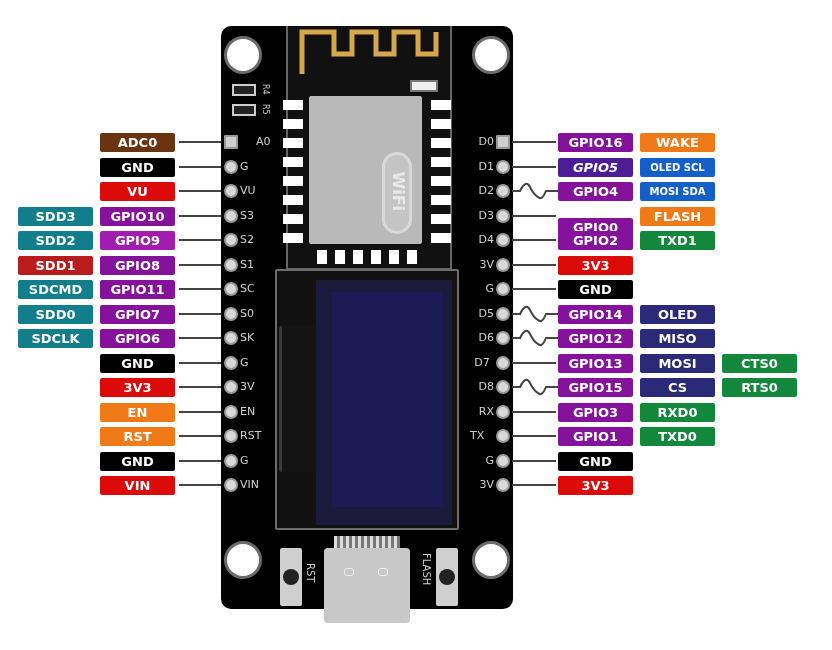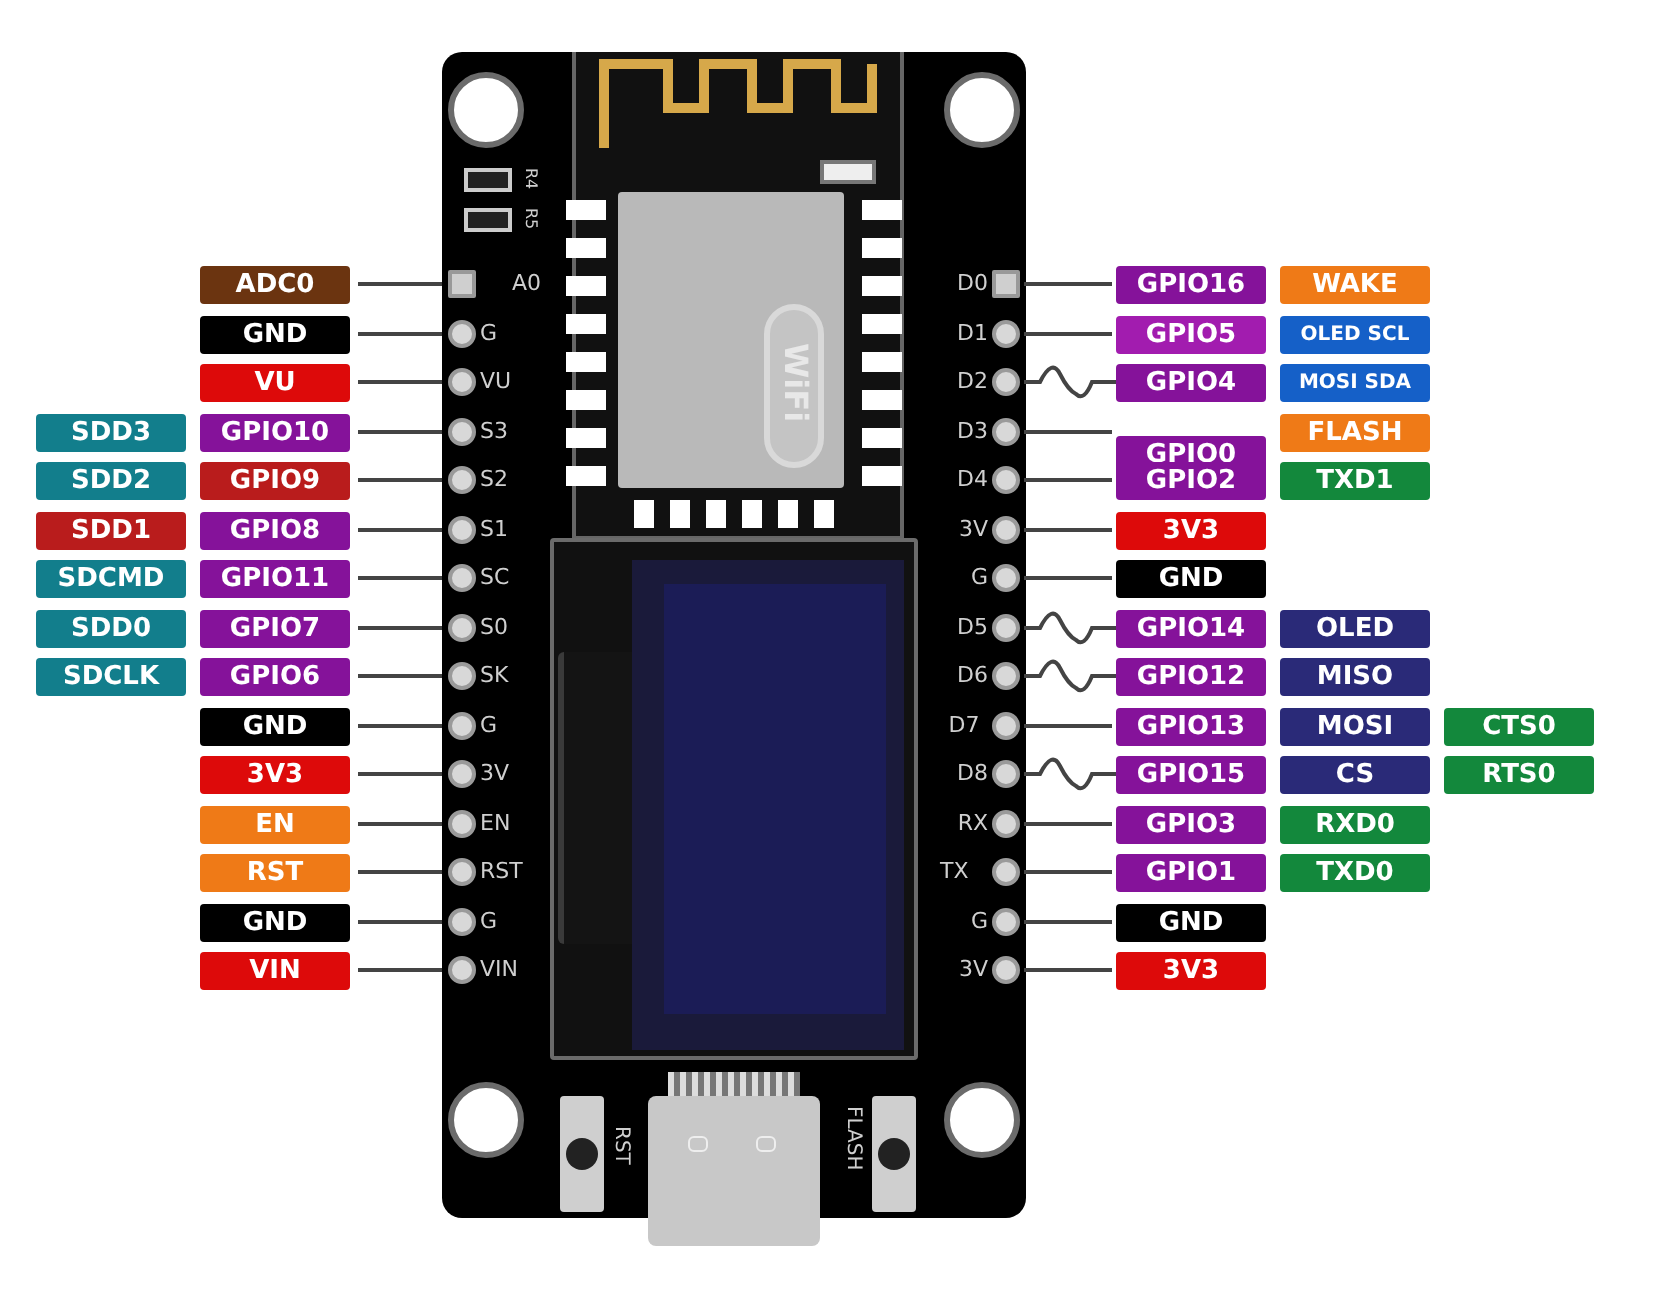--- a/index.html
+++ b/index.html
@@ -116,21 +116,21 @@
         <div class="pin" style="left:224px;top:208.5px;"></div>
         <div class="pintxt" style="left:240px;top:208.5px;">S3</div>
         <div class="line" style="left:179px;top:214.5px;width:42px;"></div>
         <div class="lbl" style="left:100px;top:206.5px;background:#85129a;">GPIO10</div>
         <div class="lbl" style="left:18px;top:206.5px;background:#127e8c;">SDD3</div>
       </div>
       <div style="position:absolute;left:0;top:0;">
         <div class="pin" style="left:224px;top:233px;"></div>
         <div class="pintxt" style="left:240px;top:233px;">S2</div>
         <div class="line" style="left:179px;top:239px;width:42px;"></div>
-        <div class="lbl" style="left:100px;top:231px;background:#b91c1c;">GPIO9</div>
+        <div class="lbl" style="left:100px;top:231px;background:#a21caf;">GPIO9</div>
         <div class="lbl" style="left:18px;top:231px;background:#127e8c;">SDD2</div>
       </div>
       <div style="position:absolute;left:0;top:0;">
         <div class="pin" style="left:224px;top:257.5px;"></div>
         <div class="pintxt" style="left:240px;top:257.5px;">S1</div>
         <div class="line" style="left:179px;top:263.5px;width:42px;"></div>
         <div class="lbl" style="left:100px;top:255.5px;background:#85129a;">GPIO8</div>
         <div class="lbl" style="left:18px;top:255.5px;background:#b91c1c;">SDD1</div>
       </div>
       <div style="position:absolute;left:0;top:0;">
@@ -196,21 +196,21 @@
         <div class="pin sq" style="left:496px;top:135px;"></div>
         <div class="pintxt" style="left:470px;top:135px;width:24px;text-align:right;">D0</div>
         <div class="line" style="left:512px;top:141px;width:44px;"></div>
         <div class="lbl" style="left:558px;top:133px;background:#85129a;">GPIO16</div>
         <div class="lbl" style="left:640px;top:133px;background:#ef7a17;">WAKE</div>
       </div>
       <div style="position:absolute;left:0;top:0;">
         <div class="pin" style="left:496px;top:159.5px;"></div>
         <div class="pintxt" style="left:470px;top:159.5px;width:24px;text-align:right;">D1</div>
         <div class="line" style="left:512px;top:165.5px;width:44px;"></div>
-        <div class="lbl" style="left:558px;top:157.5px;background:#a21caf;">GPIO5</div>
+        <div class="lbl" style="left:558px;top:157.5px;background:#4c1d95;font-style:italic;">GPIO5</div>
         <div class="lbl small" style="left:640px;top:157.5px;background:#1560c8;">OLED SCL</div>
       </div>
       <div style="position:absolute;left:0;top:0;">
         <div class="pin" style="left:496px;top:184px;"></div>
         <div class="pintxt" style="left:470px;top:184px;width:24px;text-align:right;">D2</div>
         <svg width="46" height="20" style="position:absolute;left:512px;top:181px;">
           <path d="M0 10 H8 Q14 -2 18 6 T26 16 Q30 20 34 10 H46" fill="none" stroke="#444" stroke-width="2"></path>
         </svg>
         <div class="lbl" style="left:558px;top:182px;background:#85129a;">GPIO4</div>
         <div class="lbl small" style="left:640px;top:182px;background:#1560c8;">MOSI SDA</div>

